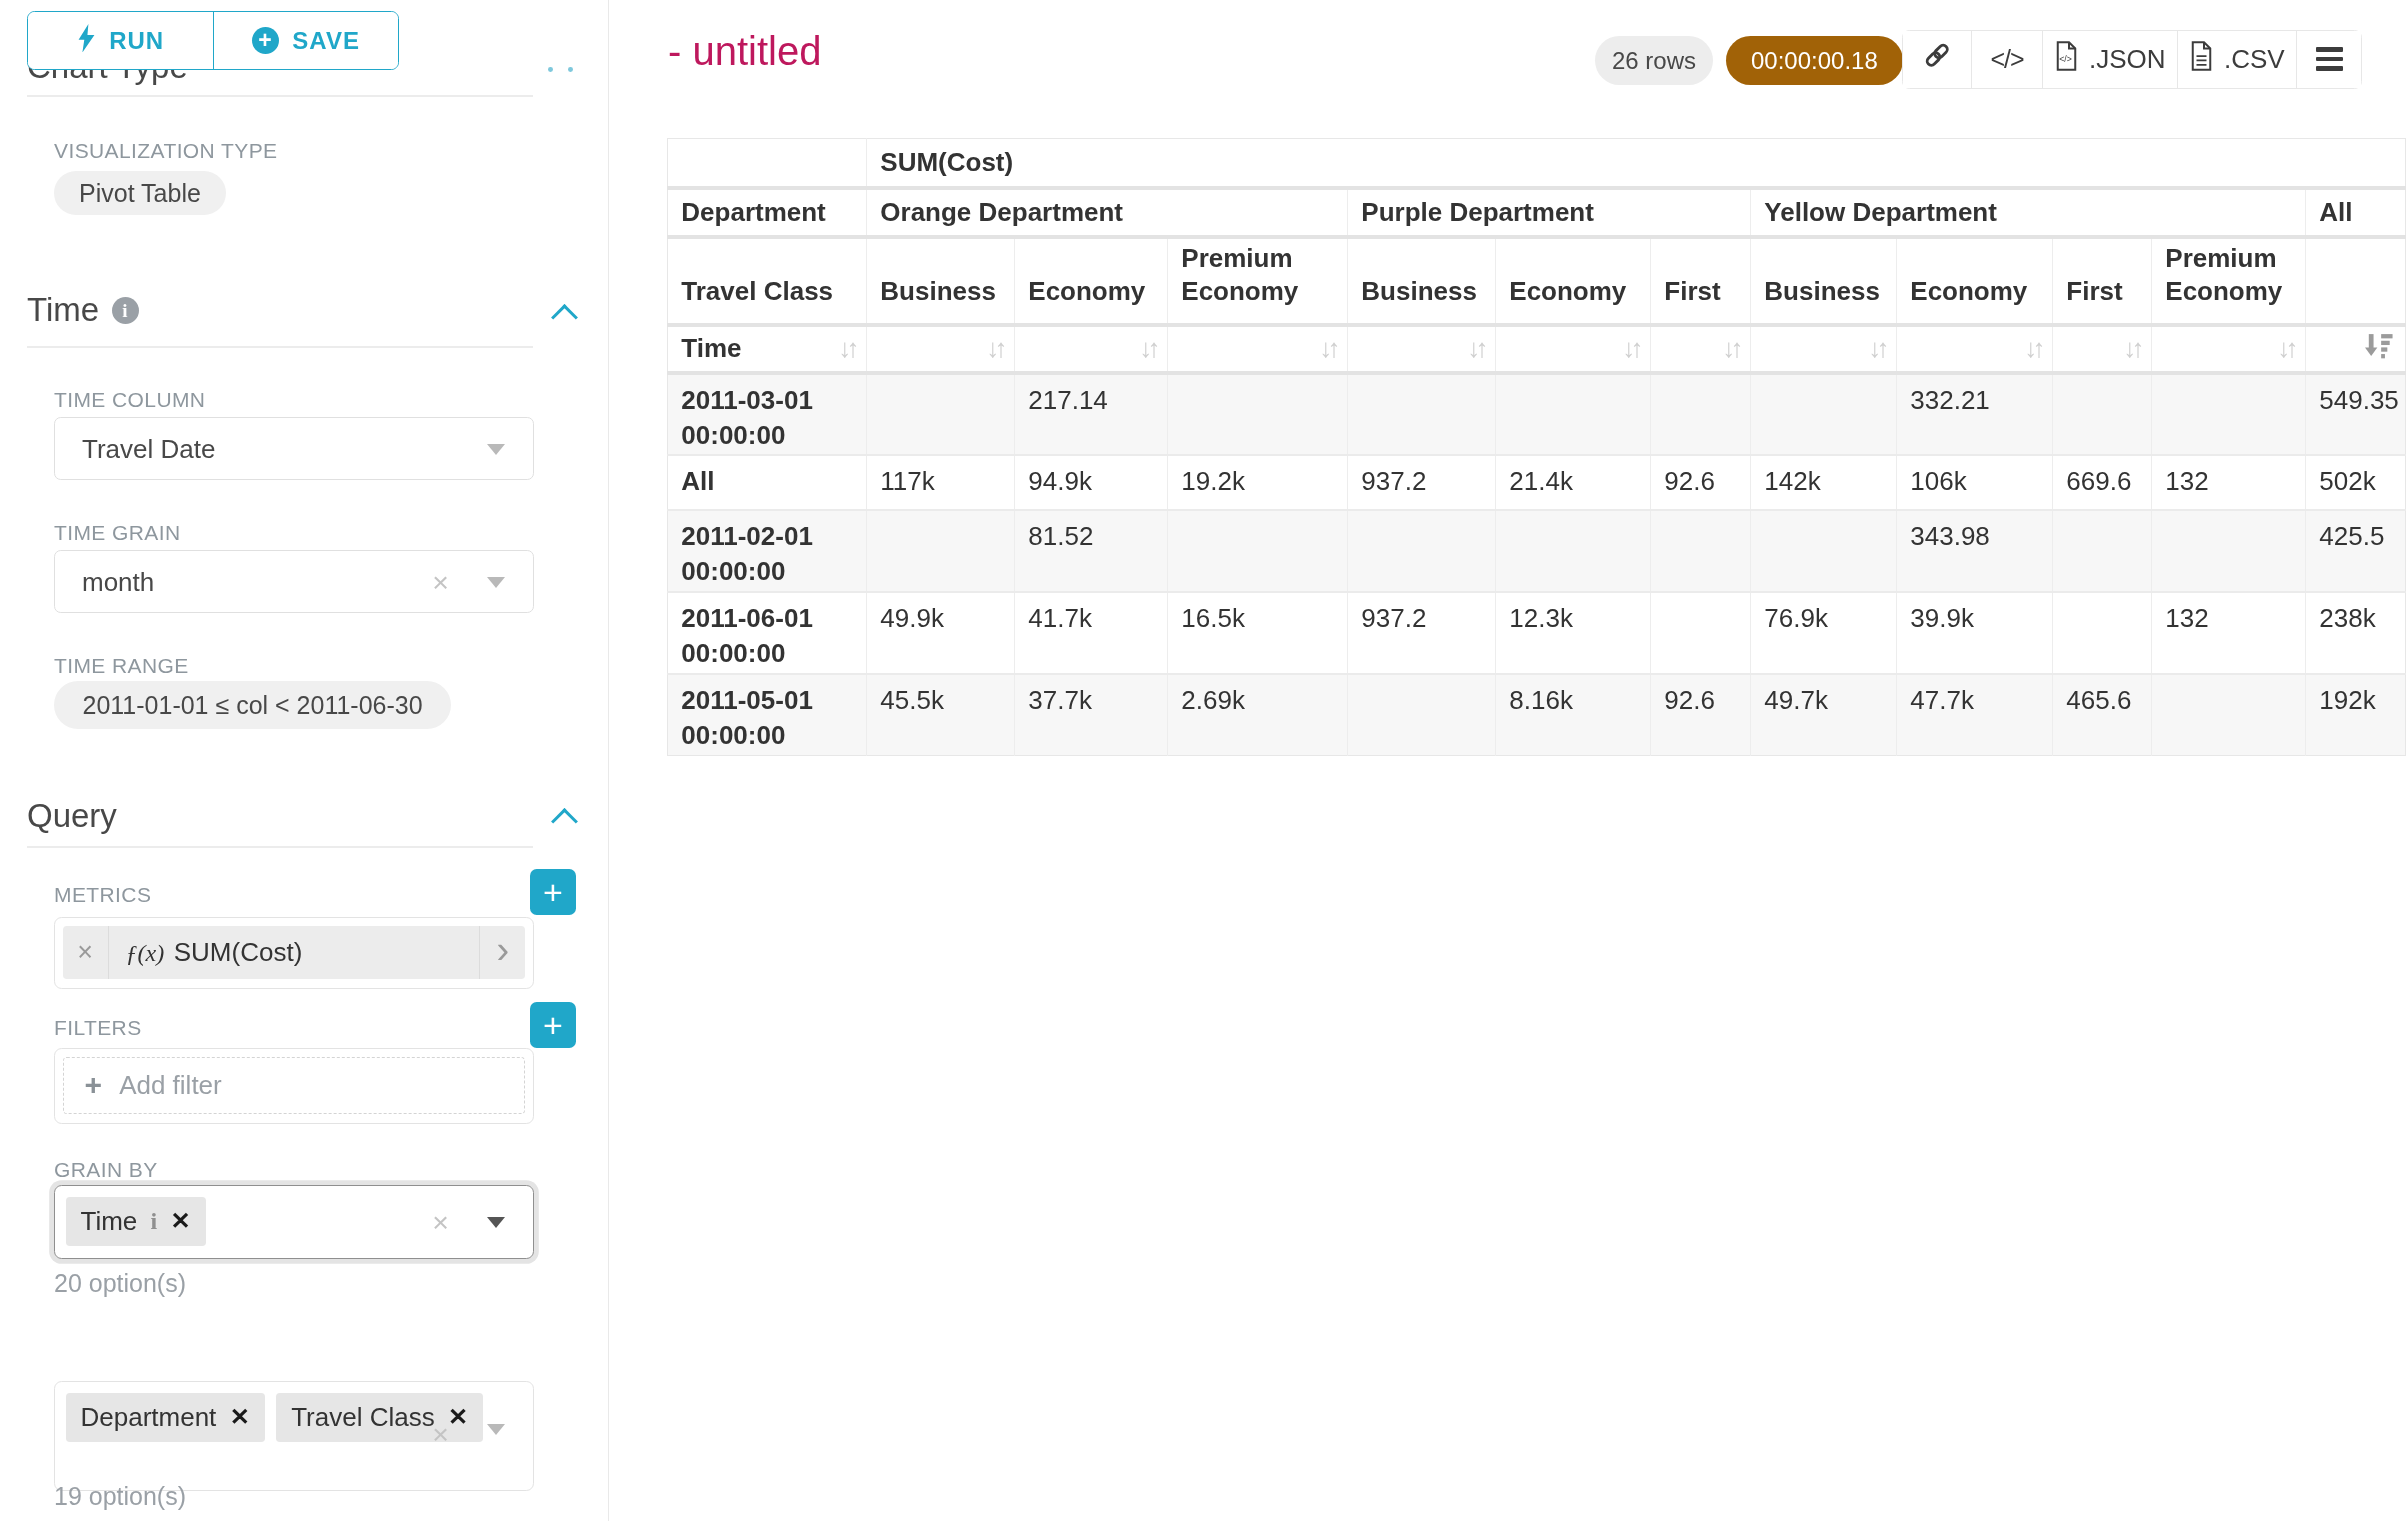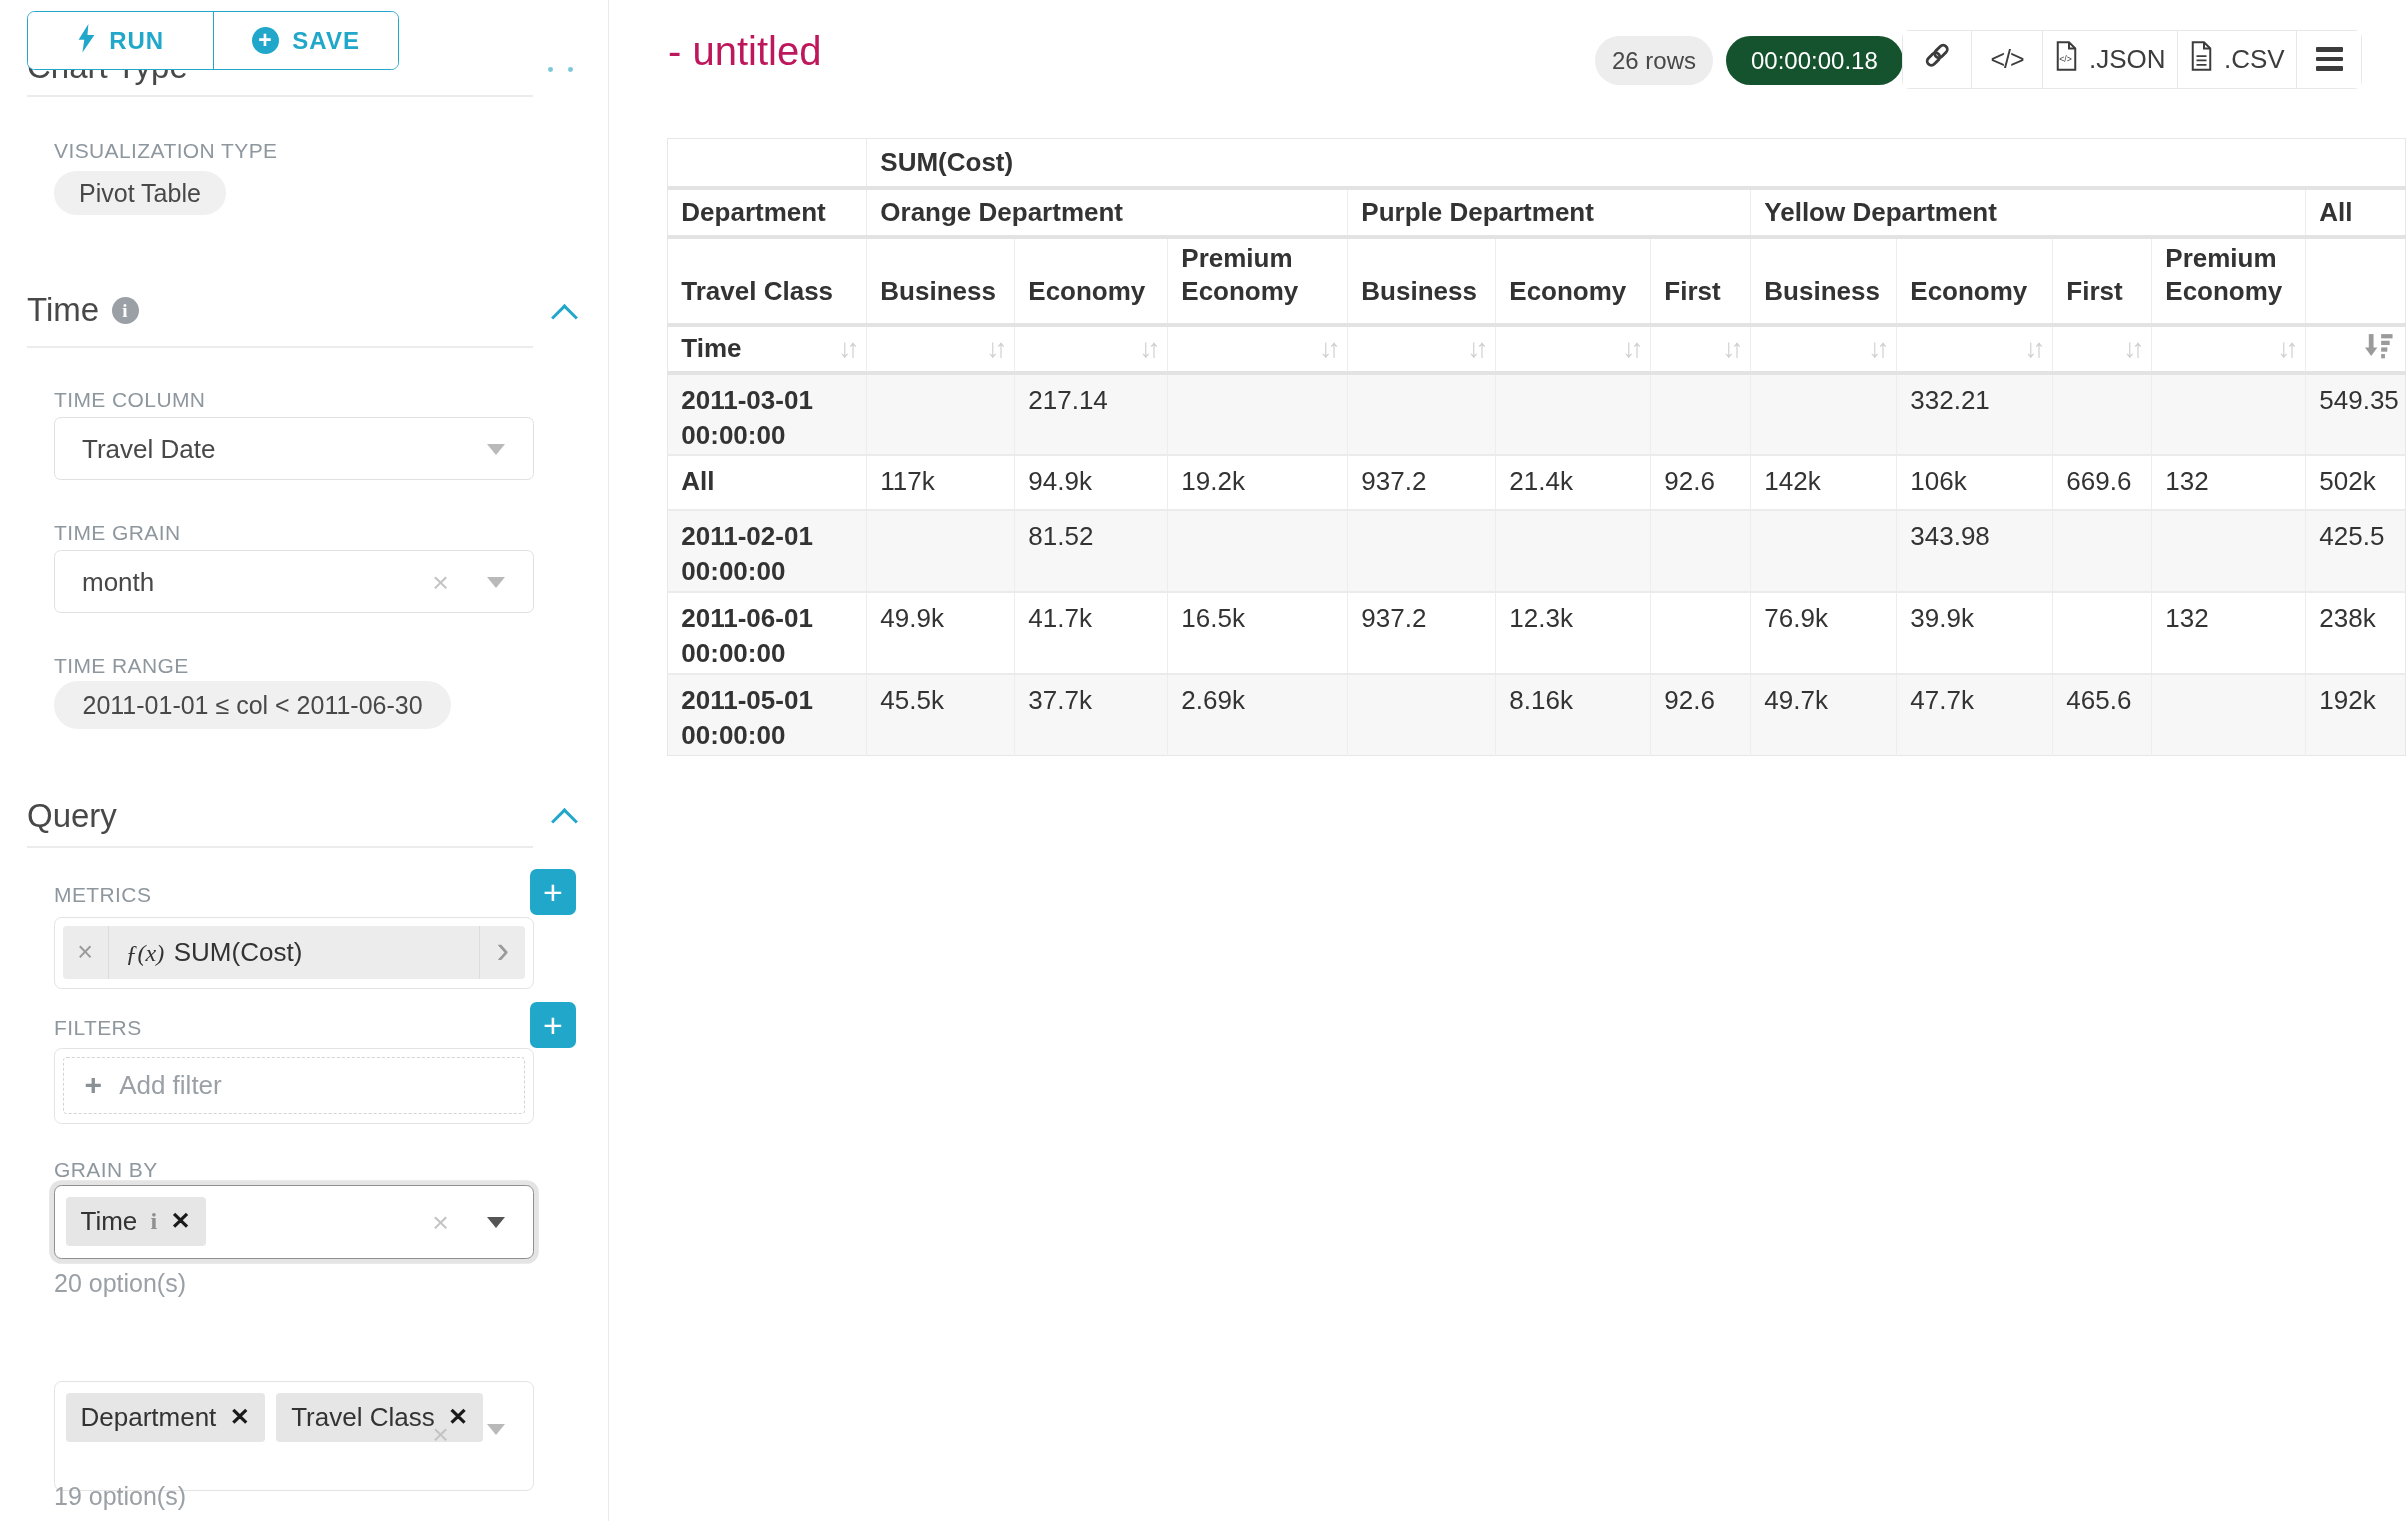--- a/index.html
+++ b/index.html
@@ -57,21 +57,21 @@
   .columns-sel { position:absolute; left:54px; top:1381px; width:480px; height:110px; background:#fff; border:1.9px solid #e3e3e3; border-radius:7.6px; }
   .columns-sel .tagrow { position:absolute; left:10.5px; top:10.5px; display:flex; gap:11.4px; }
   .columns-sel .clear-x { top:36px; transform:none; }
   .columns-sel .caret { top:42px; margin-top:0; }
 
   
   .main { position:absolute; left:620px; top:0; right:0; height:1522px; background:#fff; }
   .page-title { position:absolute; left:48px; top:28.5px; font-size:40px; color:#be185d; white-space:nowrap; }
 
   .rows-badge { position:absolute; left:975px; top:36px; height:49px; border-radius:25px; background:#ededed; padding:0 17px; display:flex; align-items:center; font-size:24px; color:#484848; }
-  .timer-badge { position:absolute; left:1106px; top:36px; height:49px; border-radius:25px; background:#14532d; padding:12px 25px; display:flex; align-items:center; font-size:24px; color:#fff; }
+  .timer-badge { position:absolute; left:1106px; top:36px; height:49px; border-radius:25px; background:#a16207; padding:12px 25px; display:flex; align-items:center; font-size:24px; color:#fff; }
 
   .export-group { position:absolute; left:1282px; top:29.5px; height:59px; display:flex; border:1.9px solid #e7e7e7; border-radius:7.6px; background:#fff; }
   .exp-btn { display:flex; align-items:center; justify-content:center; gap:9.5px; border:none; background:#fff; color:#3c3c3c; font-size:26px; font-family:"Liberation Sans",sans-serif; cursor:pointer; }
   .exp-btn + .exp-btn { border-left:1.9px solid #e7e7e7; }
   .code-glyph { font-size:25px; font-weight:500; letter-spacing:-1px; }
   .burger { display:flex; flex-direction:column; gap:4.8px; }
   .burger span { display:block; width:27px; height:4.8px; background:#3c3c3c; border-radius:1px; }
 
   
   .ptable { position:absolute; left:47px; top:138px; width:1738px; border-collapse:collapse; table-layout:fixed; font-size:26px; color:#333; border:1.9px solid #e7e7e7; }

